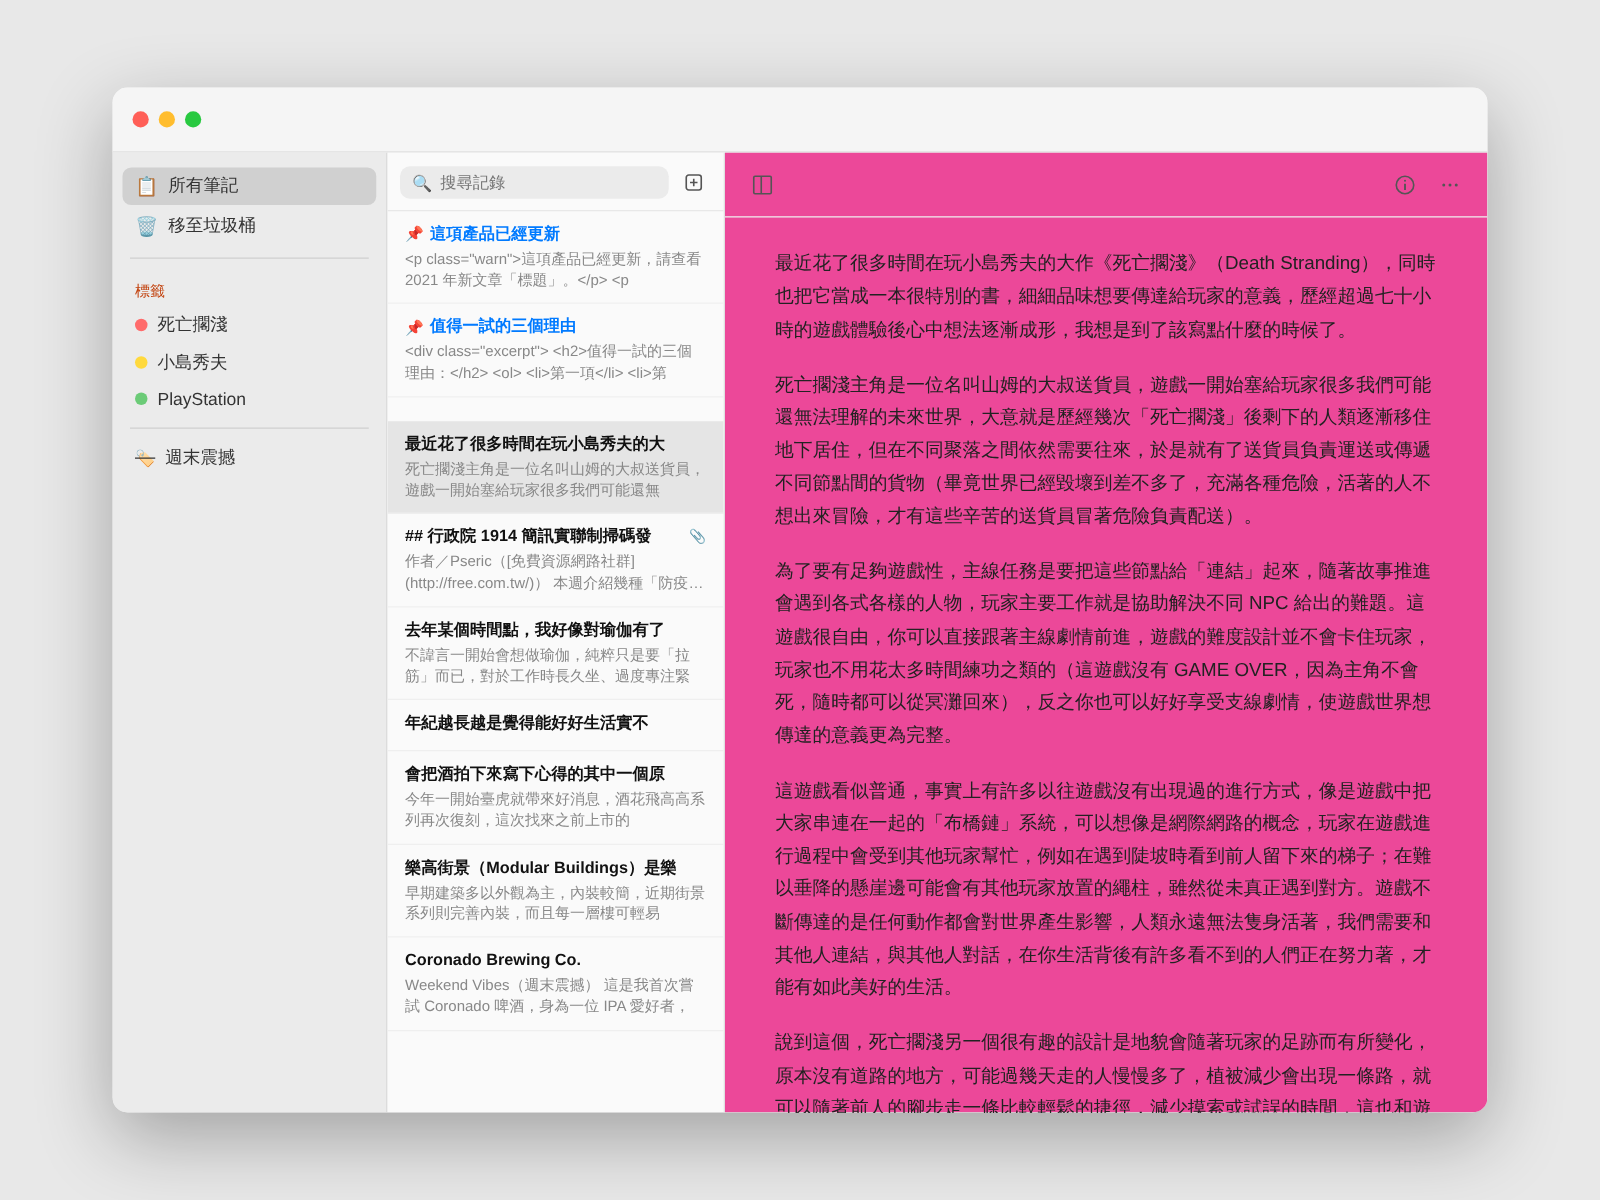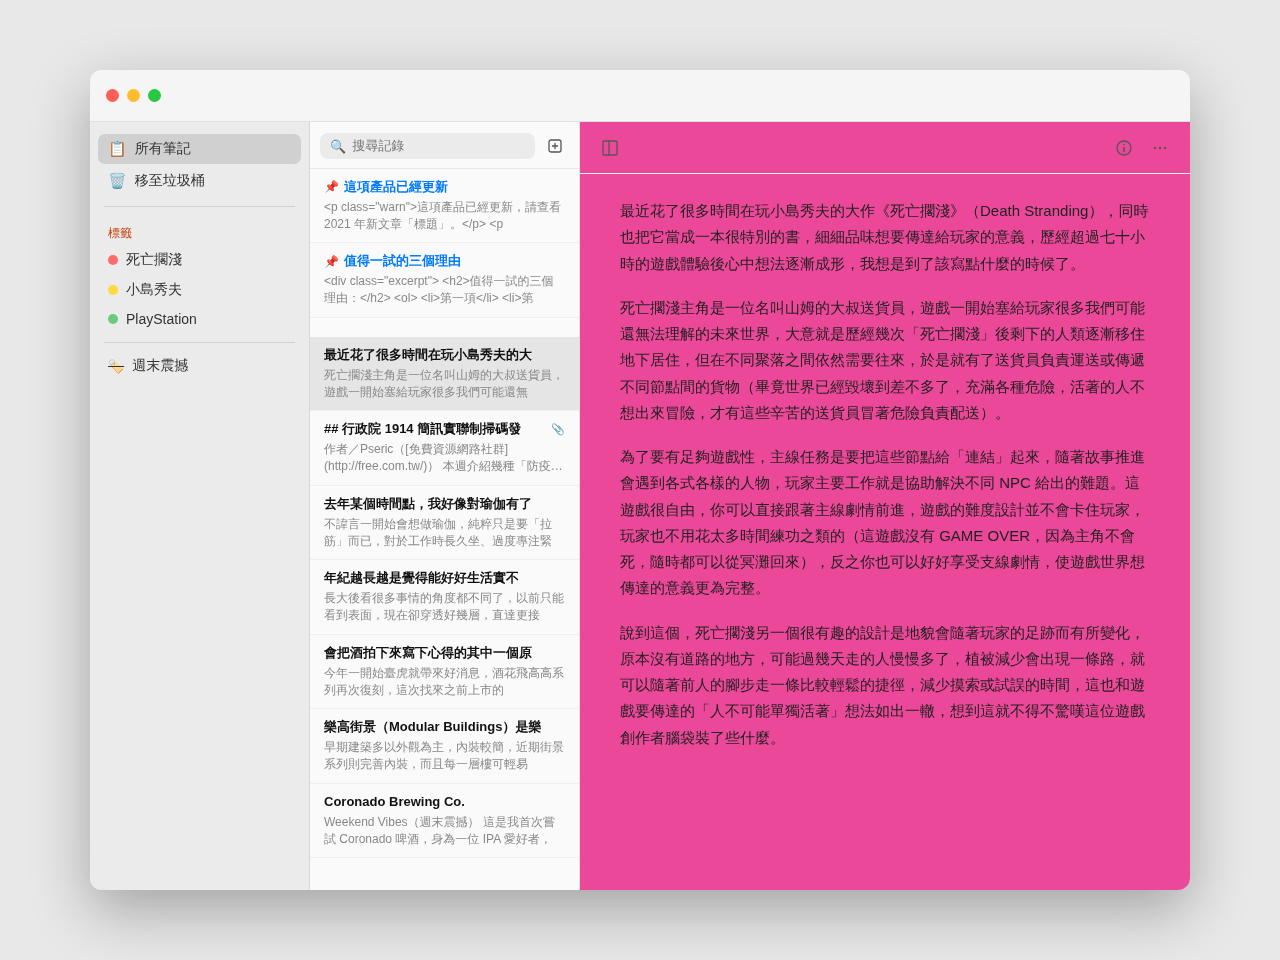--- a/index.html
+++ b/index.html
@@ -344,21 +344,20 @@
           <div class="note-item">
             <div class="note-item-header">
               <div class="note-title">去年某個時間點，我好像對瑜伽有了</div>
             </div>
             <div class="note-preview">不諱言一開始會想做瑜伽，純粹只是要「拉筋」而已，對於工作時長久坐、過度專注緊</div>
           </div>
           <div class="note-item">
             <div class="note-item-header">
               <div class="note-title">年紀越長越是覺得能好好生活實不</div>
             </div>
-            <div class="note-preview">長大後看很多事情的角度都不同了，以前只能看到表面，現在卻穿透好幾層，直達更接</div>
           </div>
           <div class="note-item">
             <div class="note-item-header">
               <div class="note-title">會把酒拍下來寫下心得的其中一個原</div>
             </div>
             <div class="note-preview">今年一開始臺虎就帶來好消息，酒花飛高高系列再次復刻，這次找來之前上市的</div>
           </div>
           <div class="note-item">
             <div class="note-item-header">
               <div class="note-title">樂高街景（Modular Buildings）是樂</div>
@@ -398,18 +397,19 @@
               <circle cx="9" cy="9" r="1.2" fill="#555"></circle>
               <circle cx="14" cy="9" r="1.2" fill="#555"></circle>
             </svg>
           </button>
         </div>
       </div>
       <div class="note-body">
         <p>最近花了很多時間在玩小島秀夫的大作《死亡擱淺》（Death Stranding），同時也把它當成一本很特別的書，細細品味想要傳達給玩家的意義，歷經超過七十小時的遊戲體驗後心中想法逐漸成形，我想是到了該寫點什麼的時候了。</p>
         <p>死亡擱淺主角是一位名叫山姆的大叔送貨員，遊戲一開始塞給玩家很多我們可能還無法理解的未來世界，大意就是歷經幾次「死亡擱淺」後剩下的人類逐漸移住地下居住，但在不同聚落之間依然需要往來，於是就有了送貨員負責運送或傳遞不同節點間的貨物（畢竟世界已經毀壞到差不多了，充滿各種危險，活著的人不想出來冒險，才有這些辛苦的送貨員冒著危險負責配送）。</p>
         <p>為了要有足夠遊戲性，主線任務是要把這些節點給「連結」起來，隨著故事推進會遇到各式各樣的人物，玩家主要工作就是協助解決不同 NPC 給出的難題。這遊戲很自由，你可以直接跟著主線劇情前進，遊戲的難度設計並不會卡住玩家，玩家也不用花太多時間練功之類的（這遊戲沒有 GAME OVER，因為主角不會死，隨時都可以從冥灘回來），反之你也可以好好享受支線劇情，使遊戲世界想傳達的意義更為完整。</p>
+        <p>這遊戲看似普通，事實上有許多以往遊戲沒有出現過的進行方式，像是遊戲中把大家串連在一起的「布橋鏈」系統，可以想像是網際網路的概念，玩家在遊戲進行過程中會受到其他玩家幫忙，例如在遇到陡坡時看到前人留下來的梯子；在難以垂降的懸崖邊可能會有其他玩家放置的繩柱，雖然從未真正遇到對方。遊戲不斷傳達的是任何動作都會對世界產生影響，人類永遠無法隻身活著，我們需要和其他人連結，與其他人對話，在你生活背後有許多看不到的人們正在努力著，才能有如此美好的生活。</p>
         <p>說到這個，死亡擱淺另一個很有趣的設計是地貌會隨著玩家的足跡而有所變化，原本沒有道路的地方，可能過幾天走的人慢慢多了，植被減少會出現一條路，就可以隨著前人的腳步走一條比較輕鬆的捷徑，減少摸索或試誤的時間，這也和遊戲要傳達的「人不可能單獨活著」想法如出一轍，想到這就不得不驚嘆這位遊戲創作者腦袋裝了些什麼。</p>
 
       </div>
     </div>
   </div>
 </div>
 
 </body></html>

